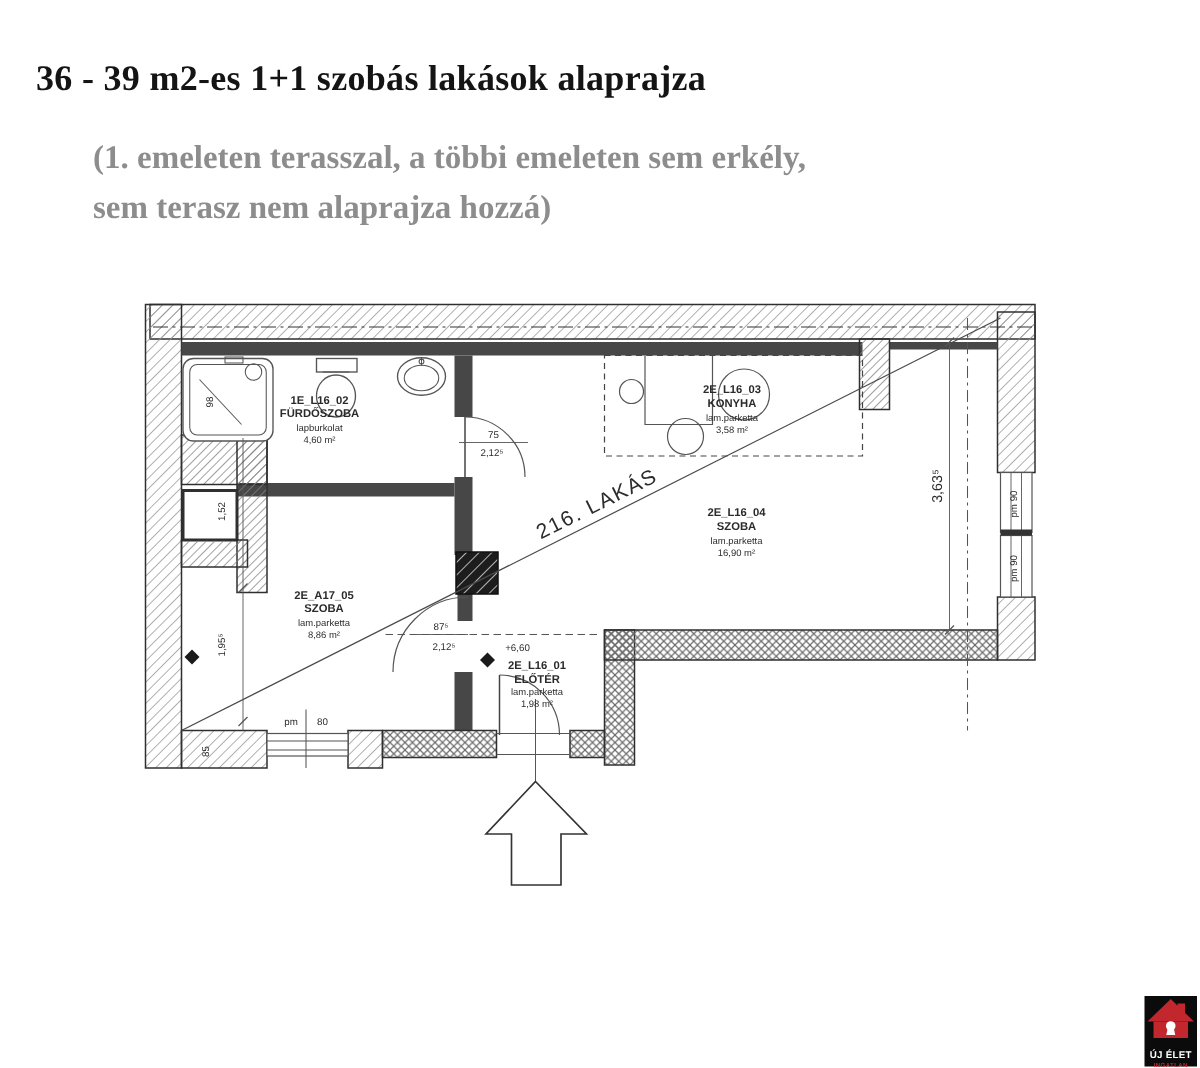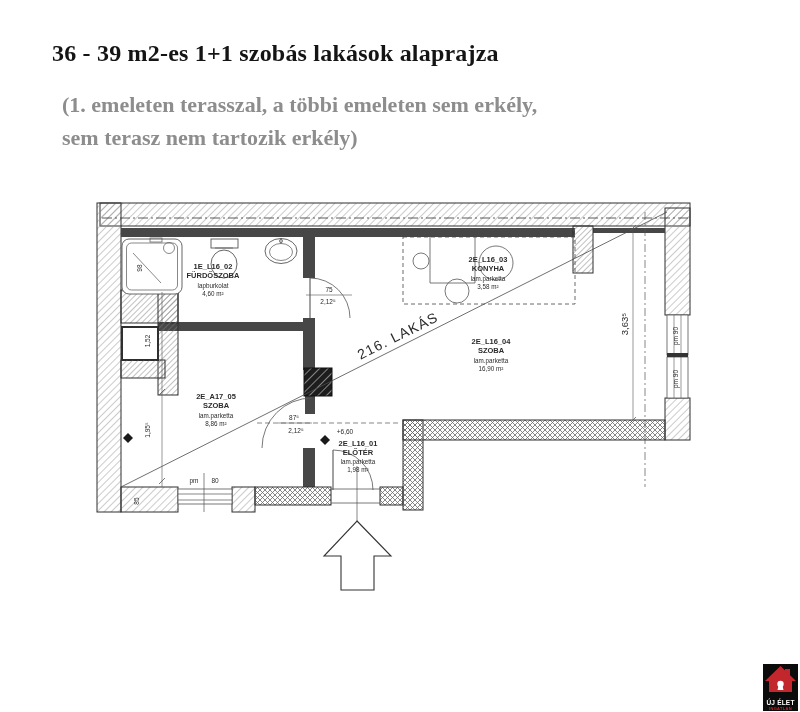--- a/index.html
+++ b/index.html
@@ -1,18 +1,18 @@
 <!DOCTYPE html>
 <html><head>
 <meta charset="utf-8">
 <style>
   html,body{margin:0;padding:0;background:#fff;}
   .page{position:relative;width:800px;height:712px;background:#ffffff;overflow:hidden;
         font-family:"Liberation Sans", sans-serif;}
-  .title{position:absolute;left:52px;top:40px;width:700px;
+  .title{position:absolute;left:24px;top:40px;width:700px;
          font-family:"Liberation Serif", serif;font-weight:bold;
          font-size:24px;color:#141414;letter-spacing:.2px;}
   .subtitle{position:absolute;left:62px;top:88px;width:660px;
             font-family:"Liberation Serif", serif;font-weight:bold;
             font-size:22px;color:#8d8d8d;line-height:1.5;}
   svg.plan{position:absolute;left:0;top:0;}
   svg.plan text{font-family:"Liberation Sans", sans-serif;fill:#2b2b2b;}
   .rid  {font-size:7.5px;font-weight:bold;}
   .rsub {font-size:6.3px;}
   .dim  {font-size:6.5px;}
@@ -24,21 +24,21 @@
   .logo .ltag {color:#c1272d;font-weight:bold;font-size:4px;letter-spacing:.3px;}
 </style>
 </head>
 <body>
 
 <div class="page">
 
   <div class="title">36 - 39 m2-es 1+1 szobás lakások alaprajza</div>
   <div class="subtitle">
     <div>(1. emeleten terasszal, a többi emeleten sem erkély,</div>
-    <div>sem terasz nem tartozik erkély)</div>
+    <div>sem terasz nem alaprajza hozzá)</div>
   </div>
 
   <svg class="plan" width="800" height="712" viewBox="0 0 800 712">
     <defs>
       <pattern id="hatch" patternUnits="userSpaceOnUse" width="5" height="5" patternTransform="rotate(45)">
         <line x1="0" y1="0" x2="0" y2="5" stroke="#979797" stroke-width="1"></line>
       </pattern>
       <pattern id="hatchD" patternUnits="userSpaceOnUse" width="4" height="4" patternTransform="rotate(45)">
         <line x1="0" y1="0" x2="0" y2="4" stroke="#828282" stroke-width="1"></line>
       </pattern>

